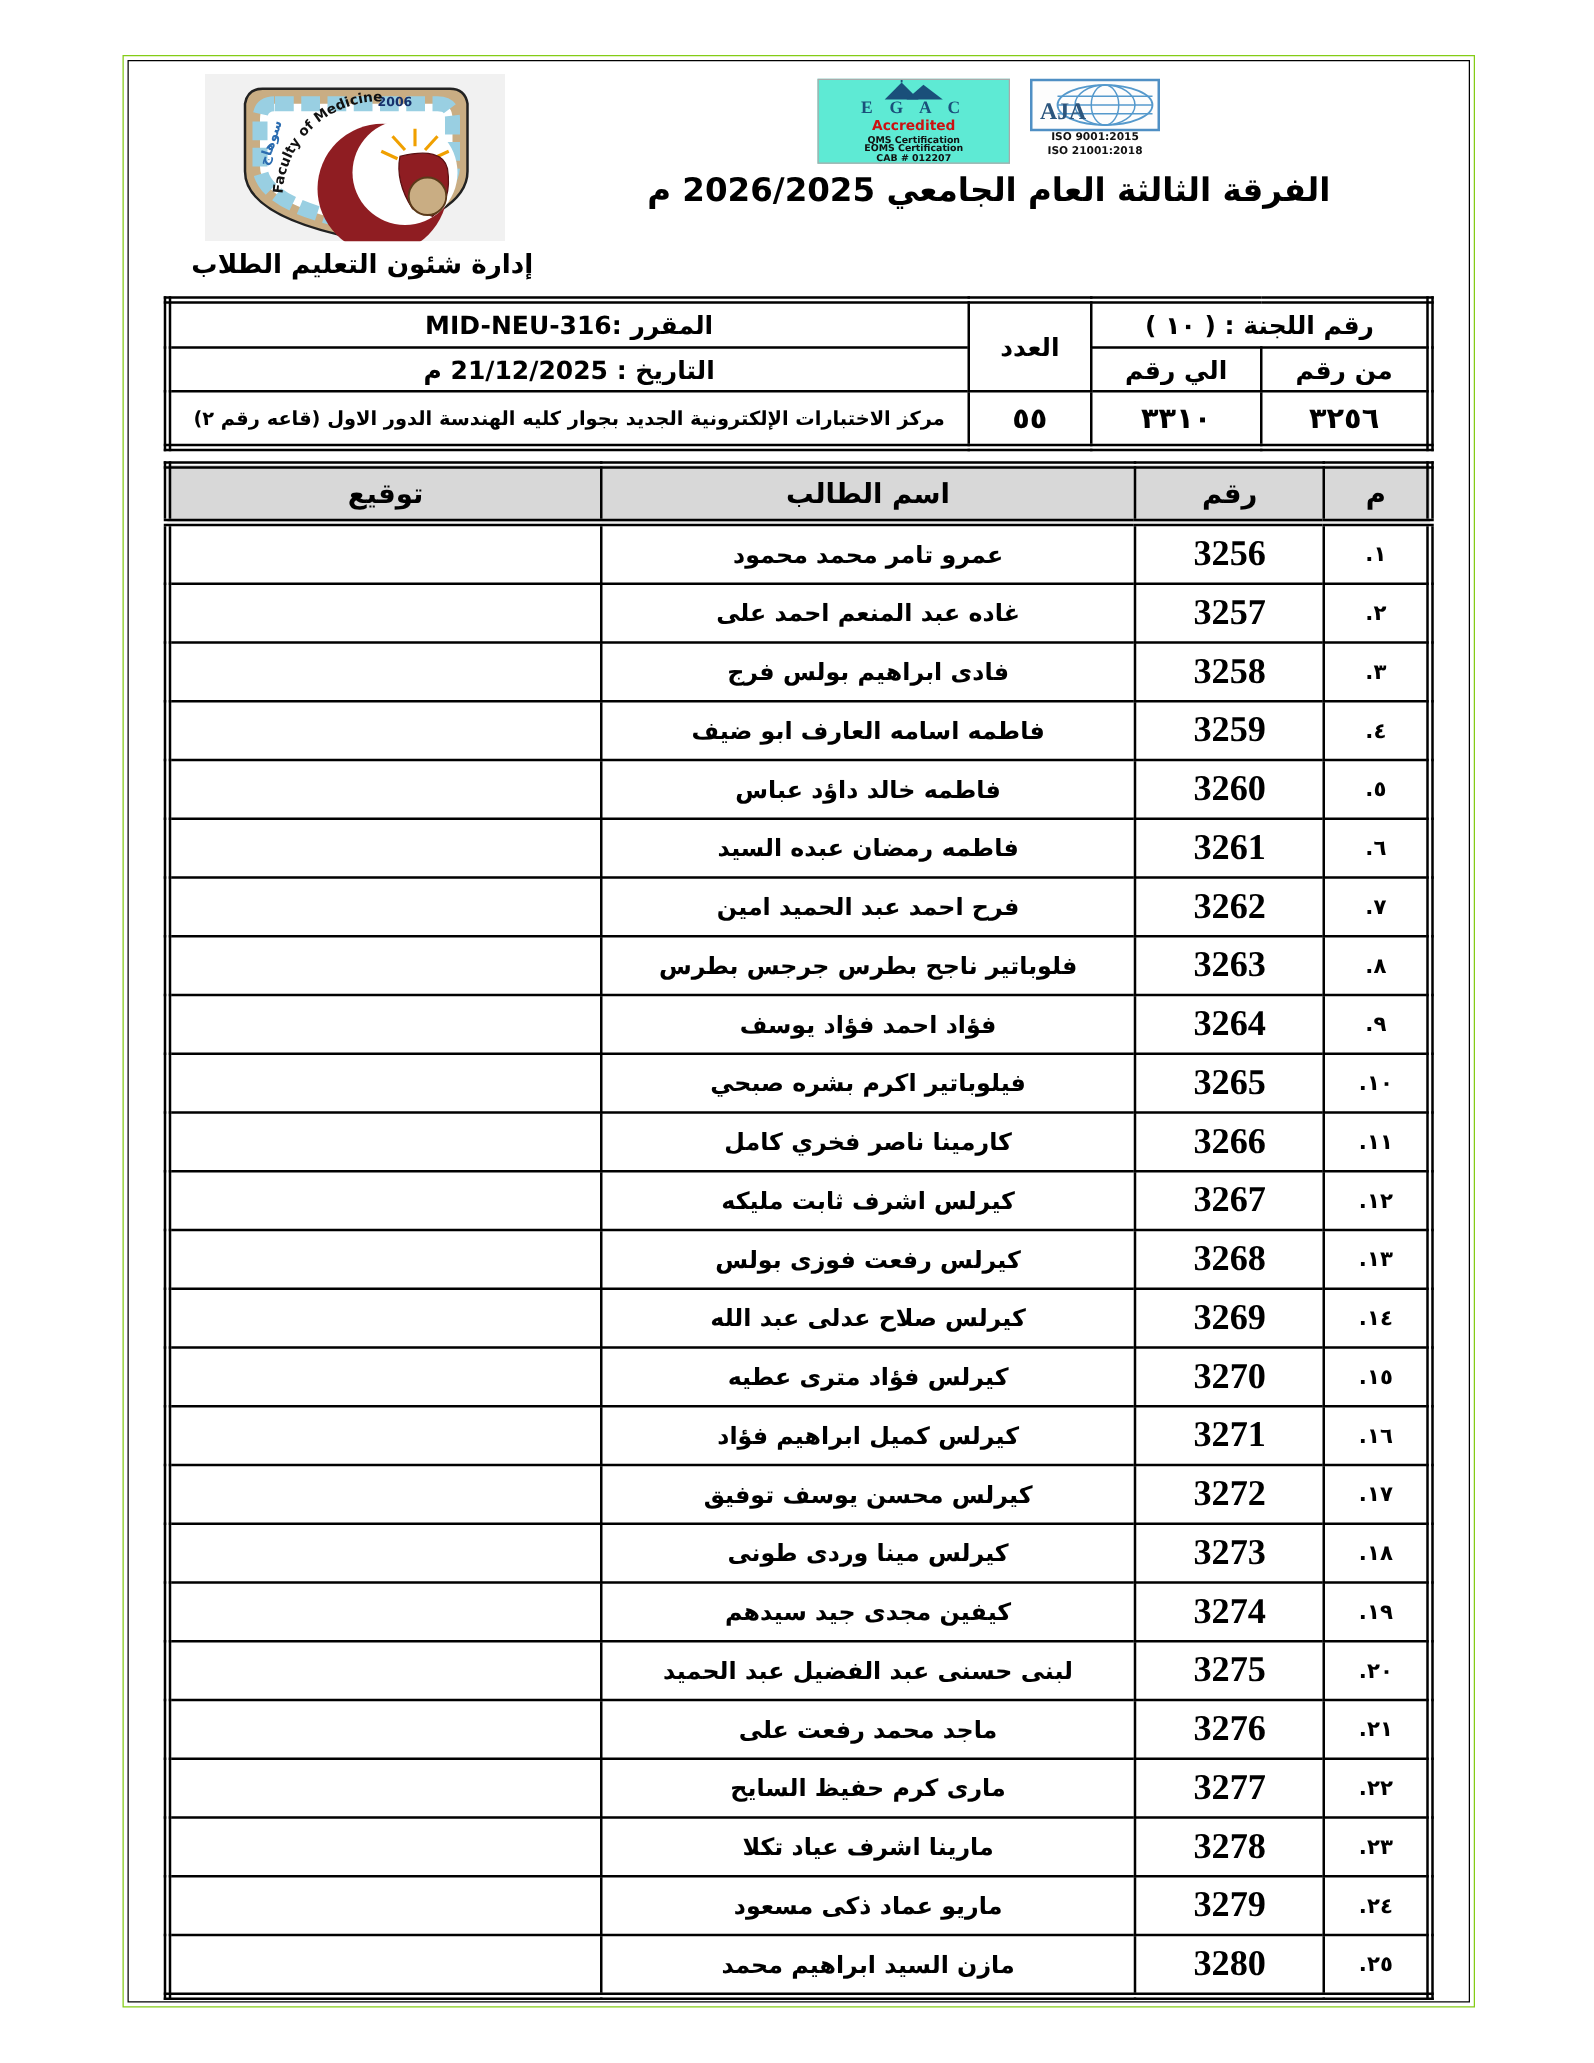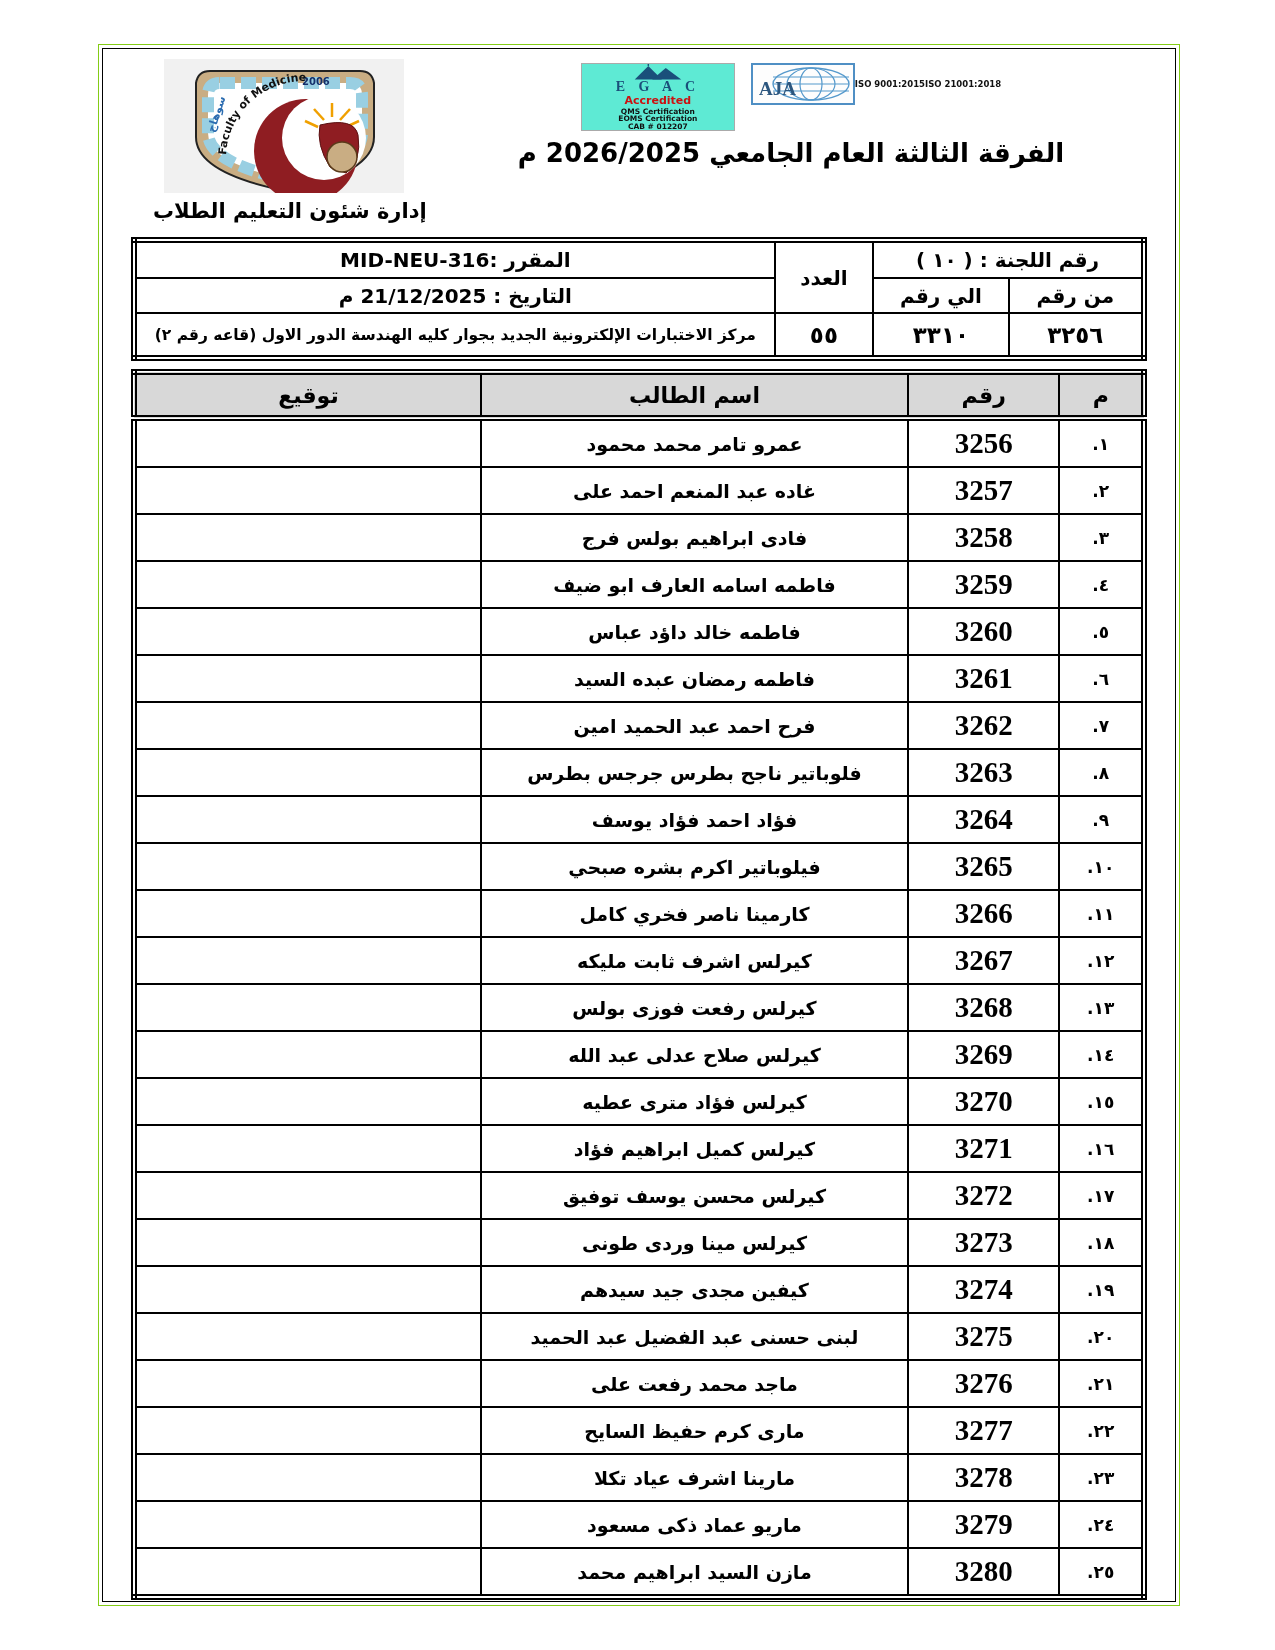--- a/index.html
+++ b/index.html
@@ -20,21 +20,21 @@
   .h-left .caption{font-weight:bold;font-size:21px;margin-top:2px;white-space:nowrap;}
   .h-center{flex:1;text-align:center;direction:rtl;}
   .cert-row{display:flex;justify-content:center;align-items:flex-start;gap:16px;
     direction:ltr;height:74px;margin-top:4px;}
   .egac-box{width:152px;height:66px;border:1px solid #aaa;background:#5eead4;
     display:flex;flex-direction:column;align-items:center;justify-content:center;line-height:1;}
   .egac-letters{font-family:"Liberation Serif",serif;font-weight:bold;font-size:14px;
     letter-spacing:5px;color:#1a4f7a;}
   .egac-accredited{font-weight:bold;font-size:11px;color:#cc1111;margin:1px 0 2px;}
   .egac-line{font-weight:bold;font-size:7.5px;color:#111;}
-  .aja-col{display:flex;flex-direction:row;align-items:center;text-align:right;}
+  .aja-col{display:flex;flex-direction:column;align-items:center;text-align:right;}
   .aja-box{width:104px;height:42px;border:2px solid #4f8fc4;background:#fdfdfd;
     box-sizing:border-box;}
   .iso-line{font-weight:bold;font-size:8.5px;color:#111;line-height:1.25;}
   .main-title{font-weight:bold;font-size:29px;margin-top:8px;line-height:1.15;}
   .sub-title{font-weight:bold;font-size:26px;line-height:1.3;}
   .h-right{width:235px;text-align:center;margin-right:26px;flex:none;}
   .h-right .caption{font-weight:bold;font-size:20px;line-height:1.35;white-space:nowrap;}
 
   
   table{border-collapse:collapse;}

